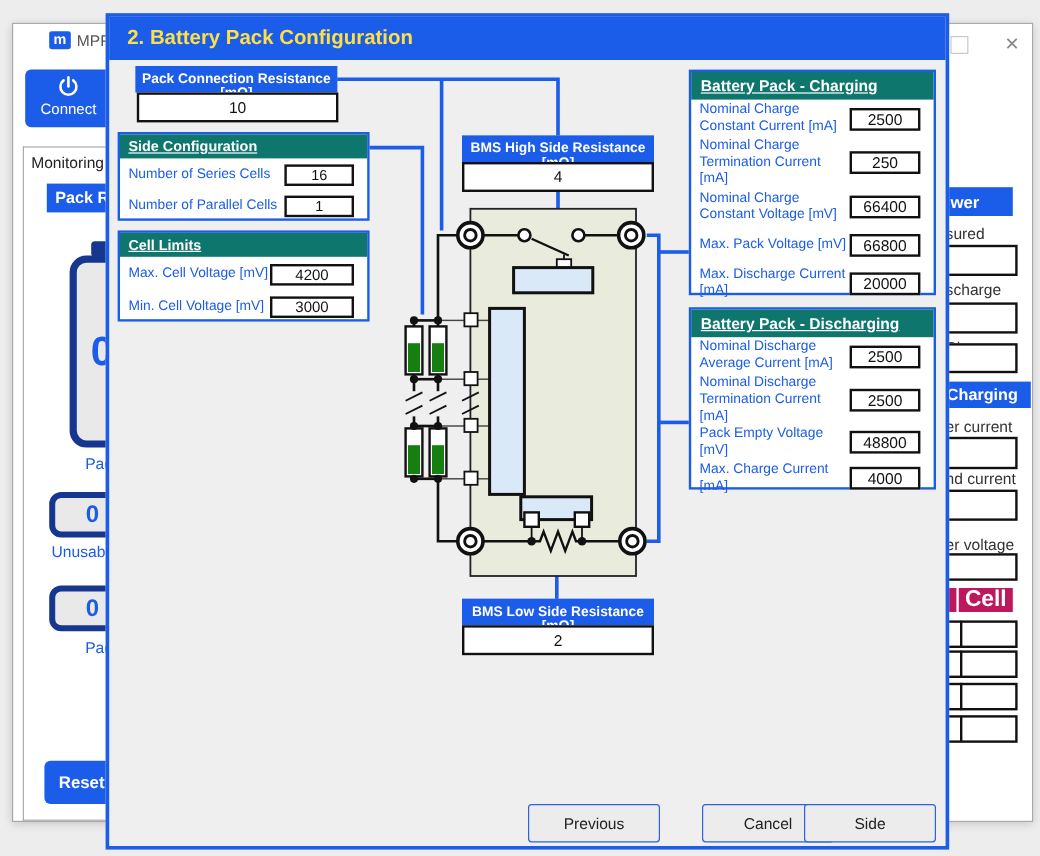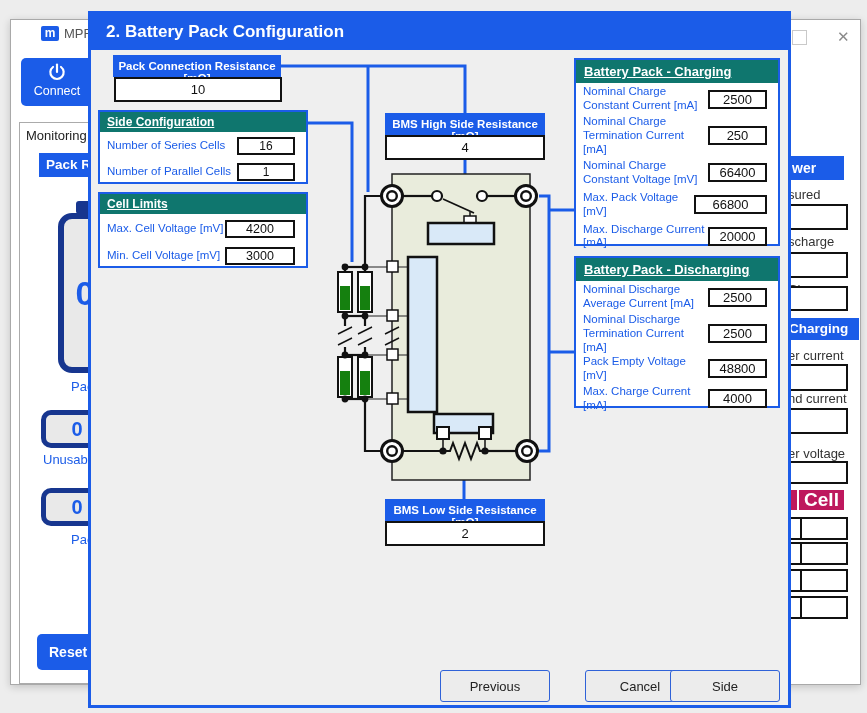--- a/index.html
+++ b/index.html
@@ -12,21 +12,21 @@
   .logo{background:#1b5ce8;border-radius:2px;color:#fff;font-weight:bold;font-size:12px;text-align:center;line-height:15px;}
   .accent-bg{background:#1b5ce8;color:#fff;}
   .blue-btn{background:#1b5ce8;color:#fff;border-radius:5px;}
   .gauge{border-style:solid;border-color:#17368f;background:#e9e9e9;color:#1b5ce8;font-weight:bold;display:flex;align-items:center;justify-content:center;}
   .blue-label{color:#1b5ce8;font-size:13px;}
   .gray-label{color:#333;font-size:13px;}
   .wbox{background:#fff;border:2px solid #111;}
   .tab-label{color:#222;font-size:13px;}
   
   #dialog{left:88px;top:11px;width:697px;height:691px;background:#efefef;border:3px solid #1b5ce8;z-index:10;}
-  #dialog-title{position:absolute;left:0;top:0;right:0;height:36px;background:#1b5ce8;color:#ffffff;font-size:17px;font-weight:600;line-height:36px;padding-left:15px;}
+  #dialog-title{position:absolute;left:0;top:0;right:0;height:36px;background:#1b5ce8;color:#fde047;font-size:17px;font-weight:600;line-height:36px;padding-left:15px;}
   #diagram-svg{left:0;top:0;z-index:20;pointer-events:none;}
   .dlg{z-index:30;}
   .grp{background:#fff;border:2px solid #1b5ce8;box-sizing:border-box;}
   .grp-title{background:#0f766e;color:#fff;font-size:12px;font-weight:600;padding:3px 0 3px 7px;text-decoration:underline;}
   .grp-title.big{font-size:13px;padding:4px 0 4px 8px;}
   .bar-title{background:#1b5ce8;color:#fff;font-size:11.5px;font-weight:600;text-align:center;box-sizing:border-box;padding-top:4px;border:1px solid #1b5ce8;}
   .inbox{background:#fff;border:2px solid #111;box-sizing:border-box;text-align:center;font-size:13px;color:#111;display:flex;align-items:center;justify-content:center;}
   .row{display:flex;align-items:center;justify-content:space-between;padding:0 11px 0 7px;}
   .row .lbl{color:#1b5ce8;font-size:11.5px;line-height:1.2;}
   .row .val{flex:0 0 auto;}
@@ -259,21 +259,21 @@
     <div class="row" style="min-height:33px;">
       <span class="lbl" style="width:126px;">Nominal Charge Termination Current [mA]</span>
       <span class="inbox val" style="width:59px;height:19px;">250</span>
     </div>
     <div class="row" style="min-height:33px;">
       <span class="lbl" style="width:126px;">Nominal Charge Constant Voltage [mV]</span>
       <span class="inbox val" style="width:59px;height:19px;">66400</span>
     </div>
     <div class="row" style="min-height:31px;">
       <span class="lbl" style="width:126px;">Max. Pack Voltage [mV]</span>
-      <span class="inbox val" style="width:73px;height:19px;">66800</span>
+      <span class="inbox val" style="width:59px;height:19px;">66800</span>
     </div>
     <div class="row" style="min-height:32px;">
       <span class="lbl" style="width:126px;">Max. Discharge Current [mA]</span>
       <span class="inbox val" style="width:59px;height:19px;">20000</span>
     </div>
   </div>
 
   <div class="abs dlg grp" style="left:574px;top:256px;width:206px;height:152px;">
     <div class="grp-title big">Battery Pack - Discharging</div>
     <div class="row" style="min-height:32px;">

